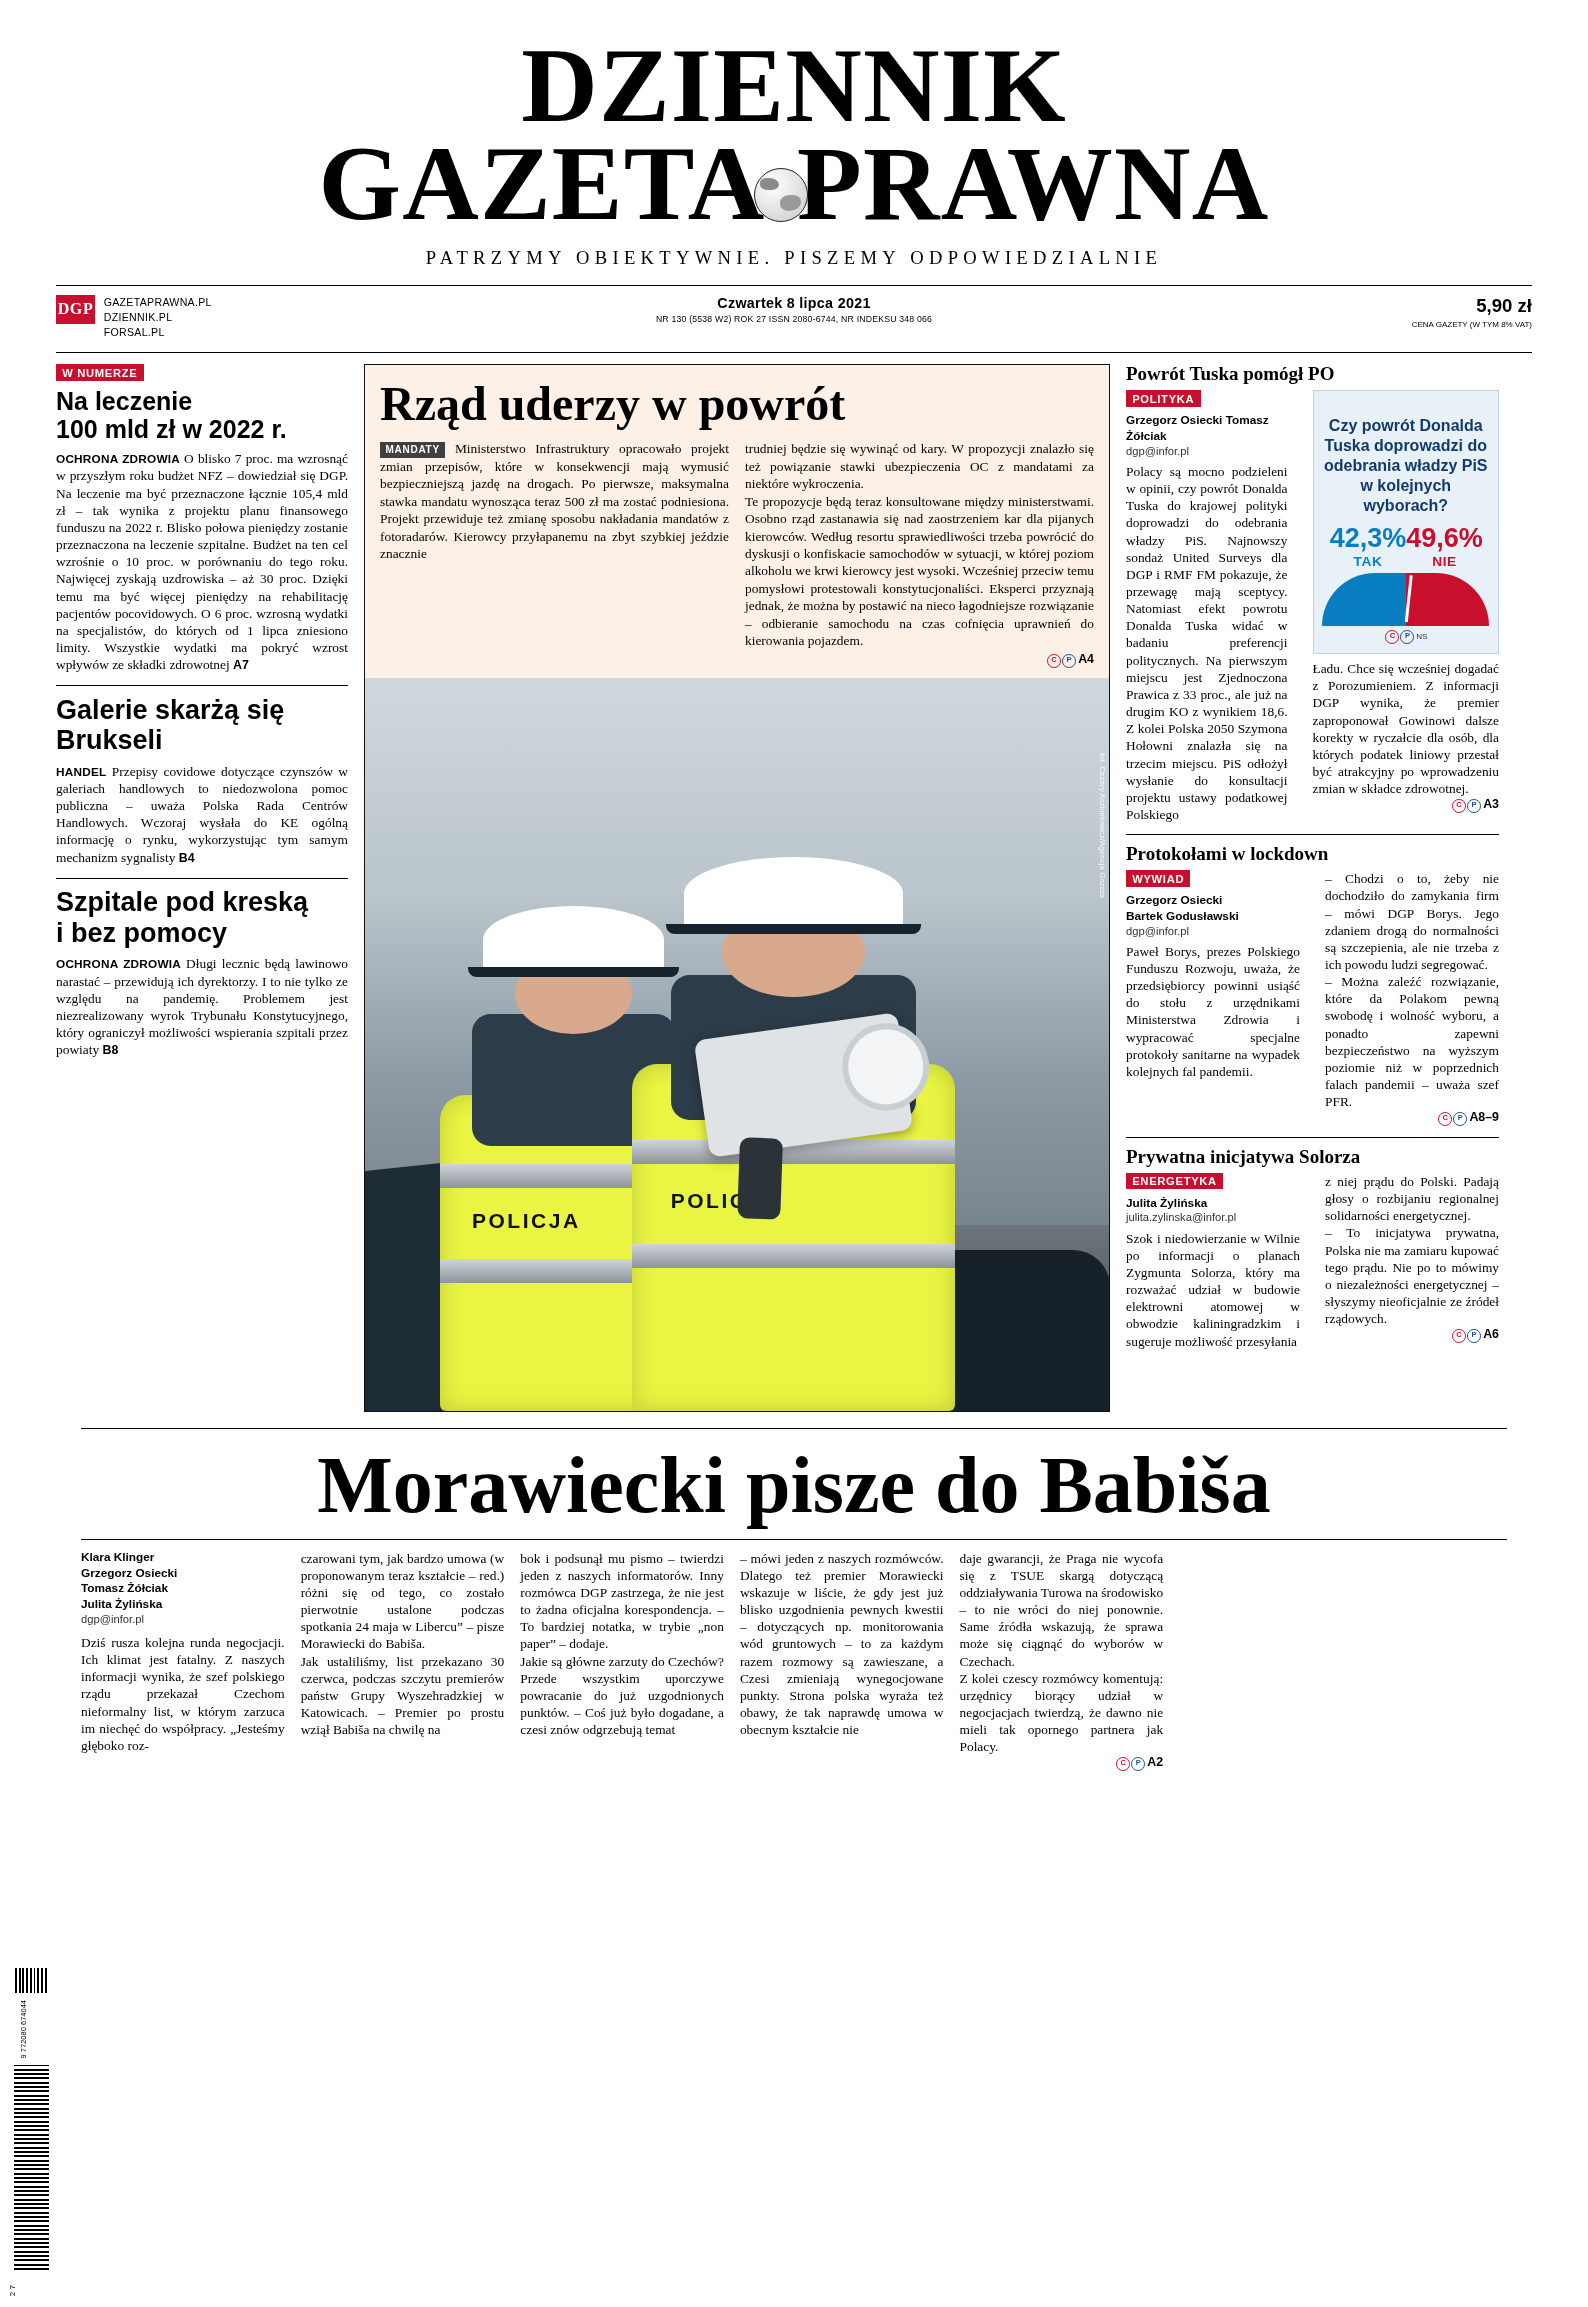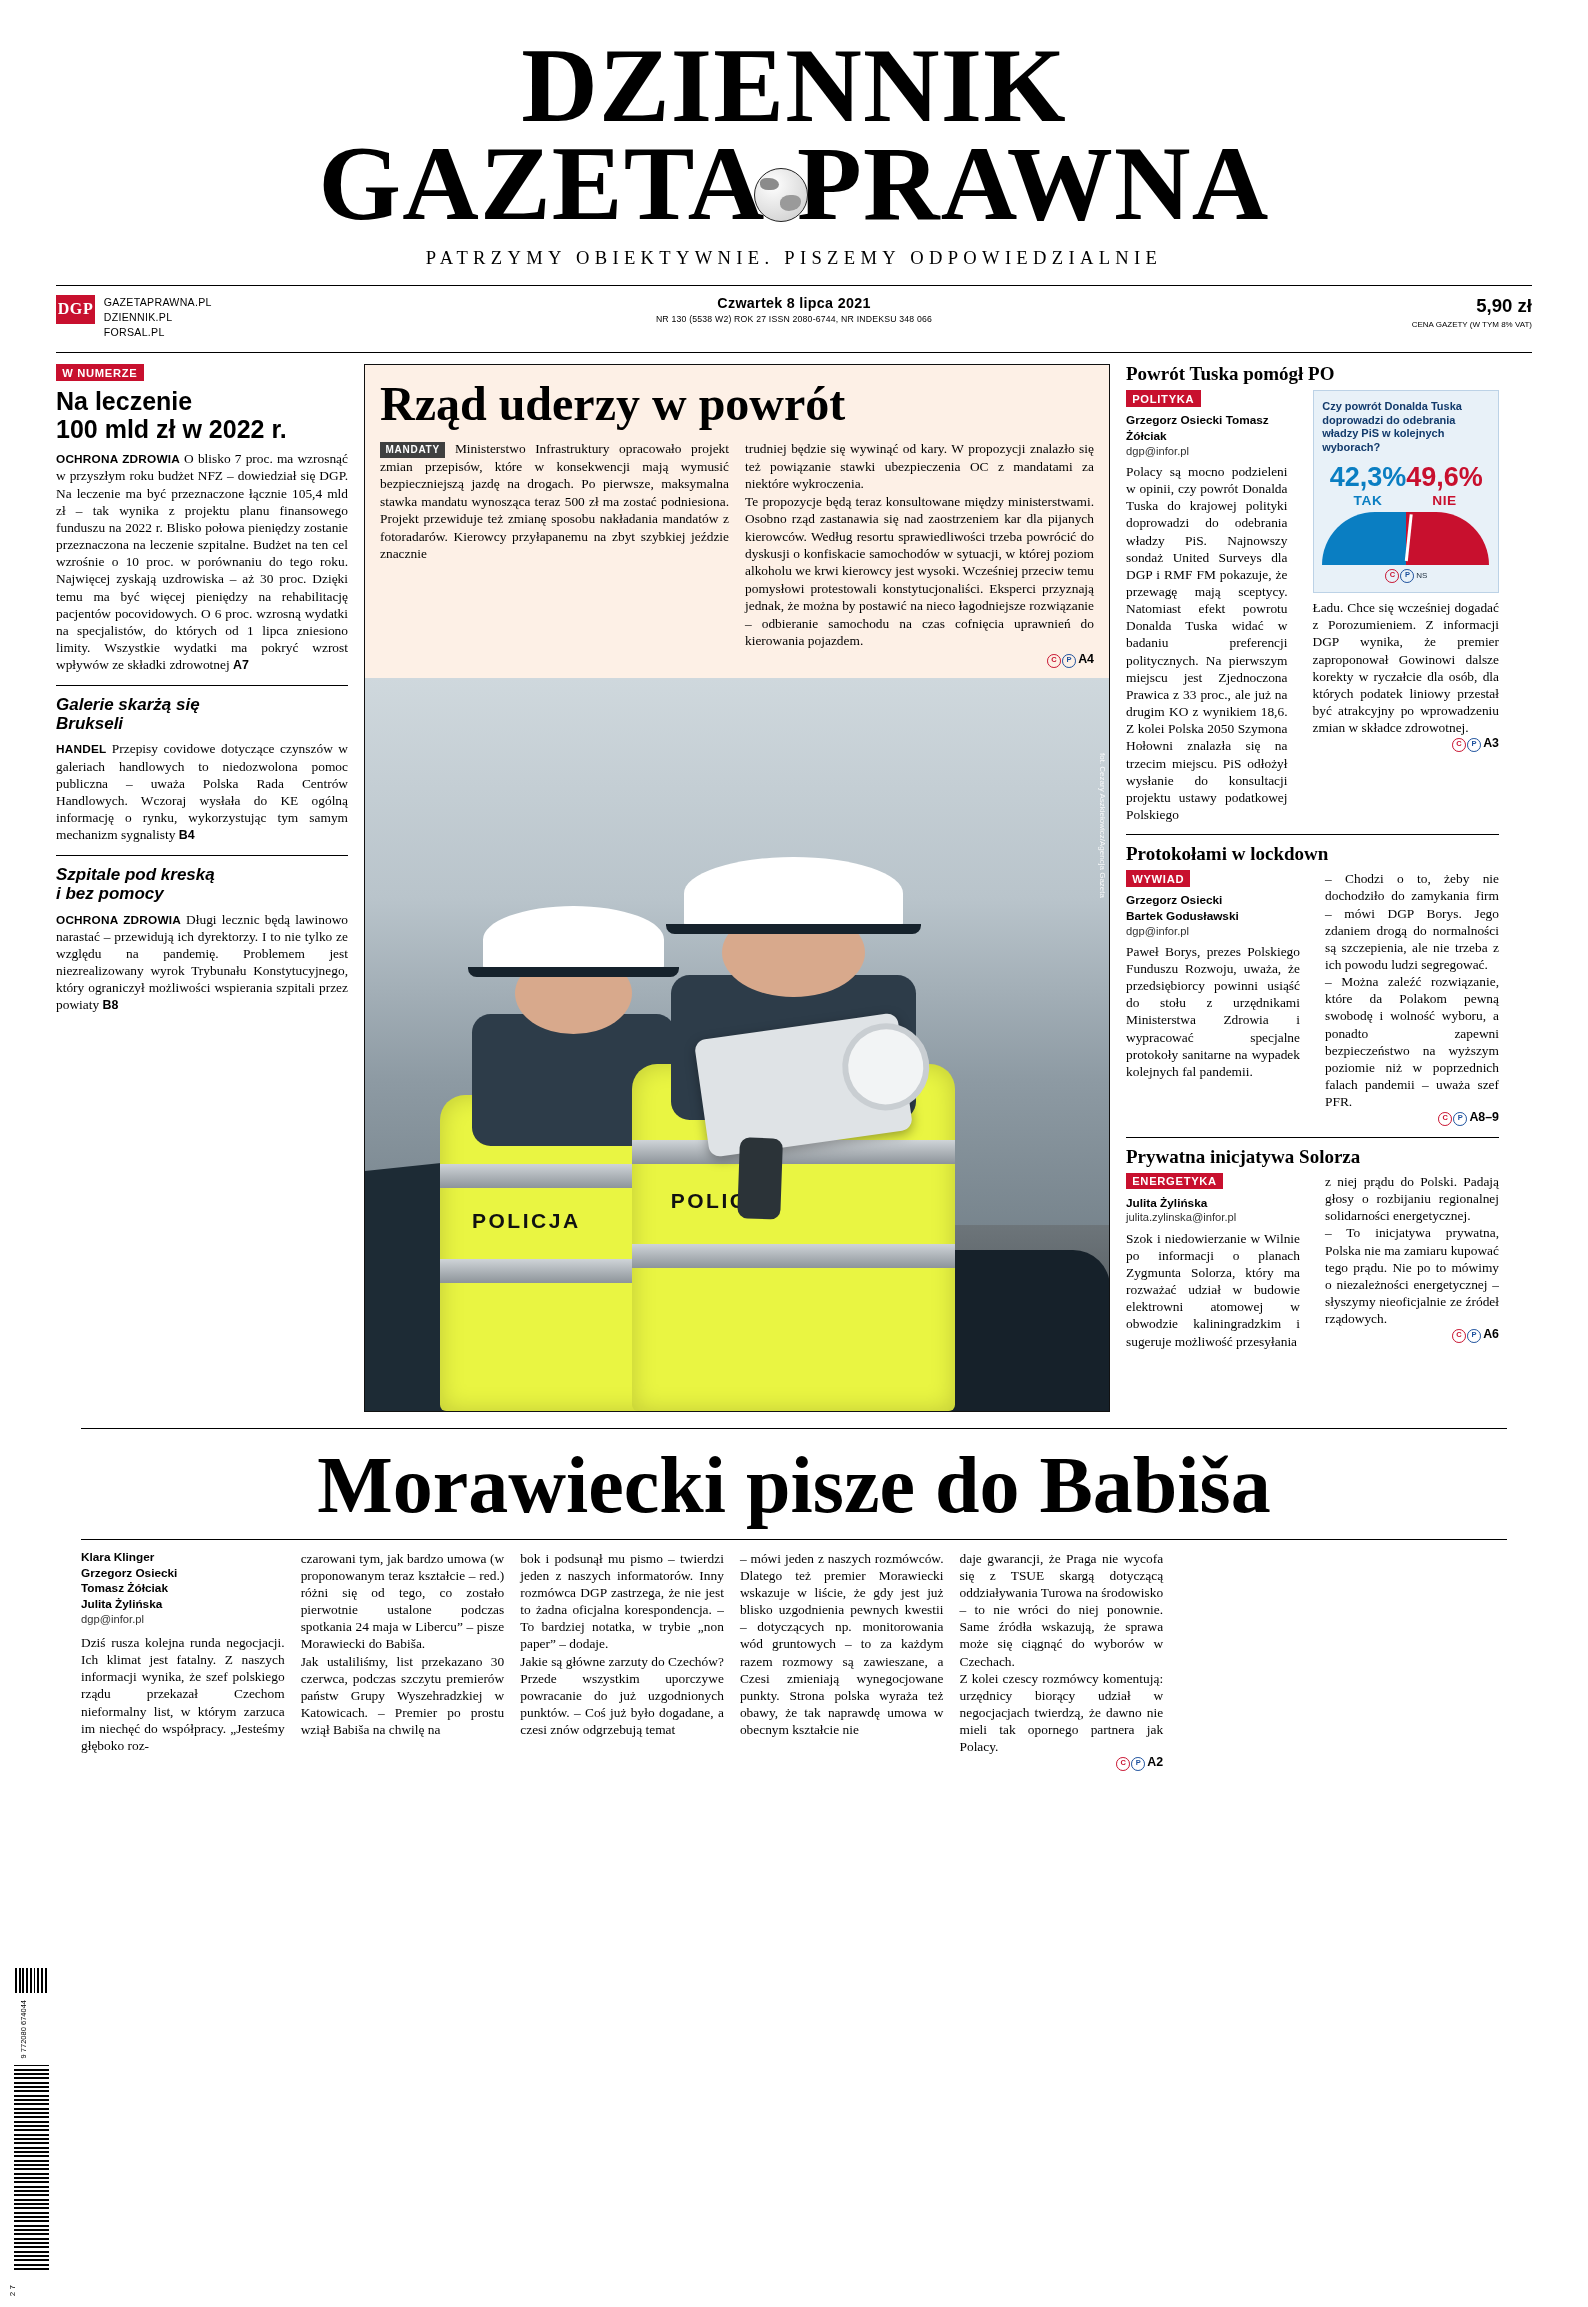--- a/index.html
+++ b/index.html
@@ -39,21 +39,21 @@
   .col-mid{width:746px;}
   .col-right{width:373px;}
 
   .tag{display:inline-block;background:#c8102e;color:#fff;font-family:"Liberation Sans",sans-serif;
        font-size:11.2px;font-weight:700;letter-spacing:0.7px;padding:2.5px 6.2px 1.9px 6.2px;}
   .tag.blue{background:#404040;}
   .tag.small{font-size:10px;padding:1.9px 5.6px 1.2px 5.6px;}
 
   .leftcol-head{margin-bottom:3.7px;}
   .lead-title{font-family:"Liberation Sans",sans-serif;font-weight:700;font-size:25px;line-height:1.12;margin:6.2px 0 7.5px 0;}
-  .lead-title.second{font-size:17px;font-style:italic;}
+  .lead-title.second{font-size:27px;}
   .body-text{font-family:"Liberation Serif",serif;font-size:13.4px;line-height:1.28;text-align:justify;hyphens:auto;}
   .kicker{font-family:"Liberation Sans",sans-serif;font-weight:700;font-size:11.8px;letter-spacing:0.2px;}
   .pageref{font-family:"Liberation Sans",sans-serif;font-weight:700;font-size:12.4px;}
   .hr-thin{border-top:0.6px solid #000;margin:11.2px 0 8.7px 0;}
   .hr-thick{border-top:1.9px solid #000;margin:11.2px 0 8.7px 0;}
 
   
   .mid-box{border:0.6px solid #111;background:#fdf0e6;padding:13.7px 15px 0 15px;box-sizing:border-box;}
   .headline-main{font-family:"Liberation Serif",serif;font-weight:700;font-size:48px;line-height:1;margin:1.2px 0 12.4px 0;}
   .mid-cols{display:flex;gap:16px;}
@@ -63,21 +63,21 @@
   .photo-credit{position:absolute;right:2.5px;top:75px;writing-mode:vertical-rl;font-family:"Liberation Sans",sans-serif;font-size:8px;color:#fff;opacity:.9;}
 
   
   .right-head{font-family:"Liberation Serif",serif;font-weight:700;font-size:19px;line-height:1.05;margin:0 0 6.2px 0;}
   .byline{font-family:"Liberation Sans",sans-serif;font-size:11.8px;font-weight:700;line-height:1.35;}
   .email{font-family:"Liberation Sans",sans-serif;font-size:11.2px;font-weight:400;color:#333;}
   .right-cols{display:flex;gap:25px;}
   .right-cols .c{width:50%;}
 
   .poll{border:0.6px solid #bcd2e6;background:#e8f1f8;padding:8.7px;box-sizing:border-box;}
-  .poll-q{font-family:"Liberation Sans",sans-serif;font-weight:700;font-size:11px;line-height:1.25;color:#123a6b;}
+  .poll-q{font-family:"Liberation Sans",sans-serif;font-weight:700;font-size:16px;line-height:1.25;color:#123a6b;text-align:center;margin-top:16px;}
   .poll-nums{display:flex;justify-content:space-between;margin-top:7px;padding:0 7.5px;}
   .poll-yes{color:#0a7ec2;font-family:"Liberation Sans",sans-serif;font-weight:700;font-size:27px;text-align:center;}
   .poll-no{color:#c8102e;font-family:"Liberation Sans",sans-serif;font-weight:700;font-size:27px;text-align:center;}
   .poll-lbl{font-size:13.7px;letter-spacing:0.6px;}
   .gauge{position:relative;height:53px;margin-top:3.7px;}
   .gauge .half{position:absolute;top:0;width:50%;height:53px;}
   .gauge .l{left:0;background:#0a7ec2;border-radius:99px 0 0 0;}
   .gauge .r{right:0;background:#c8102e;border-radius:0 99px 0 0;}
   .gauge .needle{position:absolute;left:50%;top:2.5px;width:2.5px;height:47px;background:#fff;transform:translateX(-1.2px) rotate(6deg);transform-origin:bottom center;}
   .poll-src{font-family:"Liberation Sans",sans-serif;font-size:8px;text-align:center;margin-top:3.7px;color:#234;}

